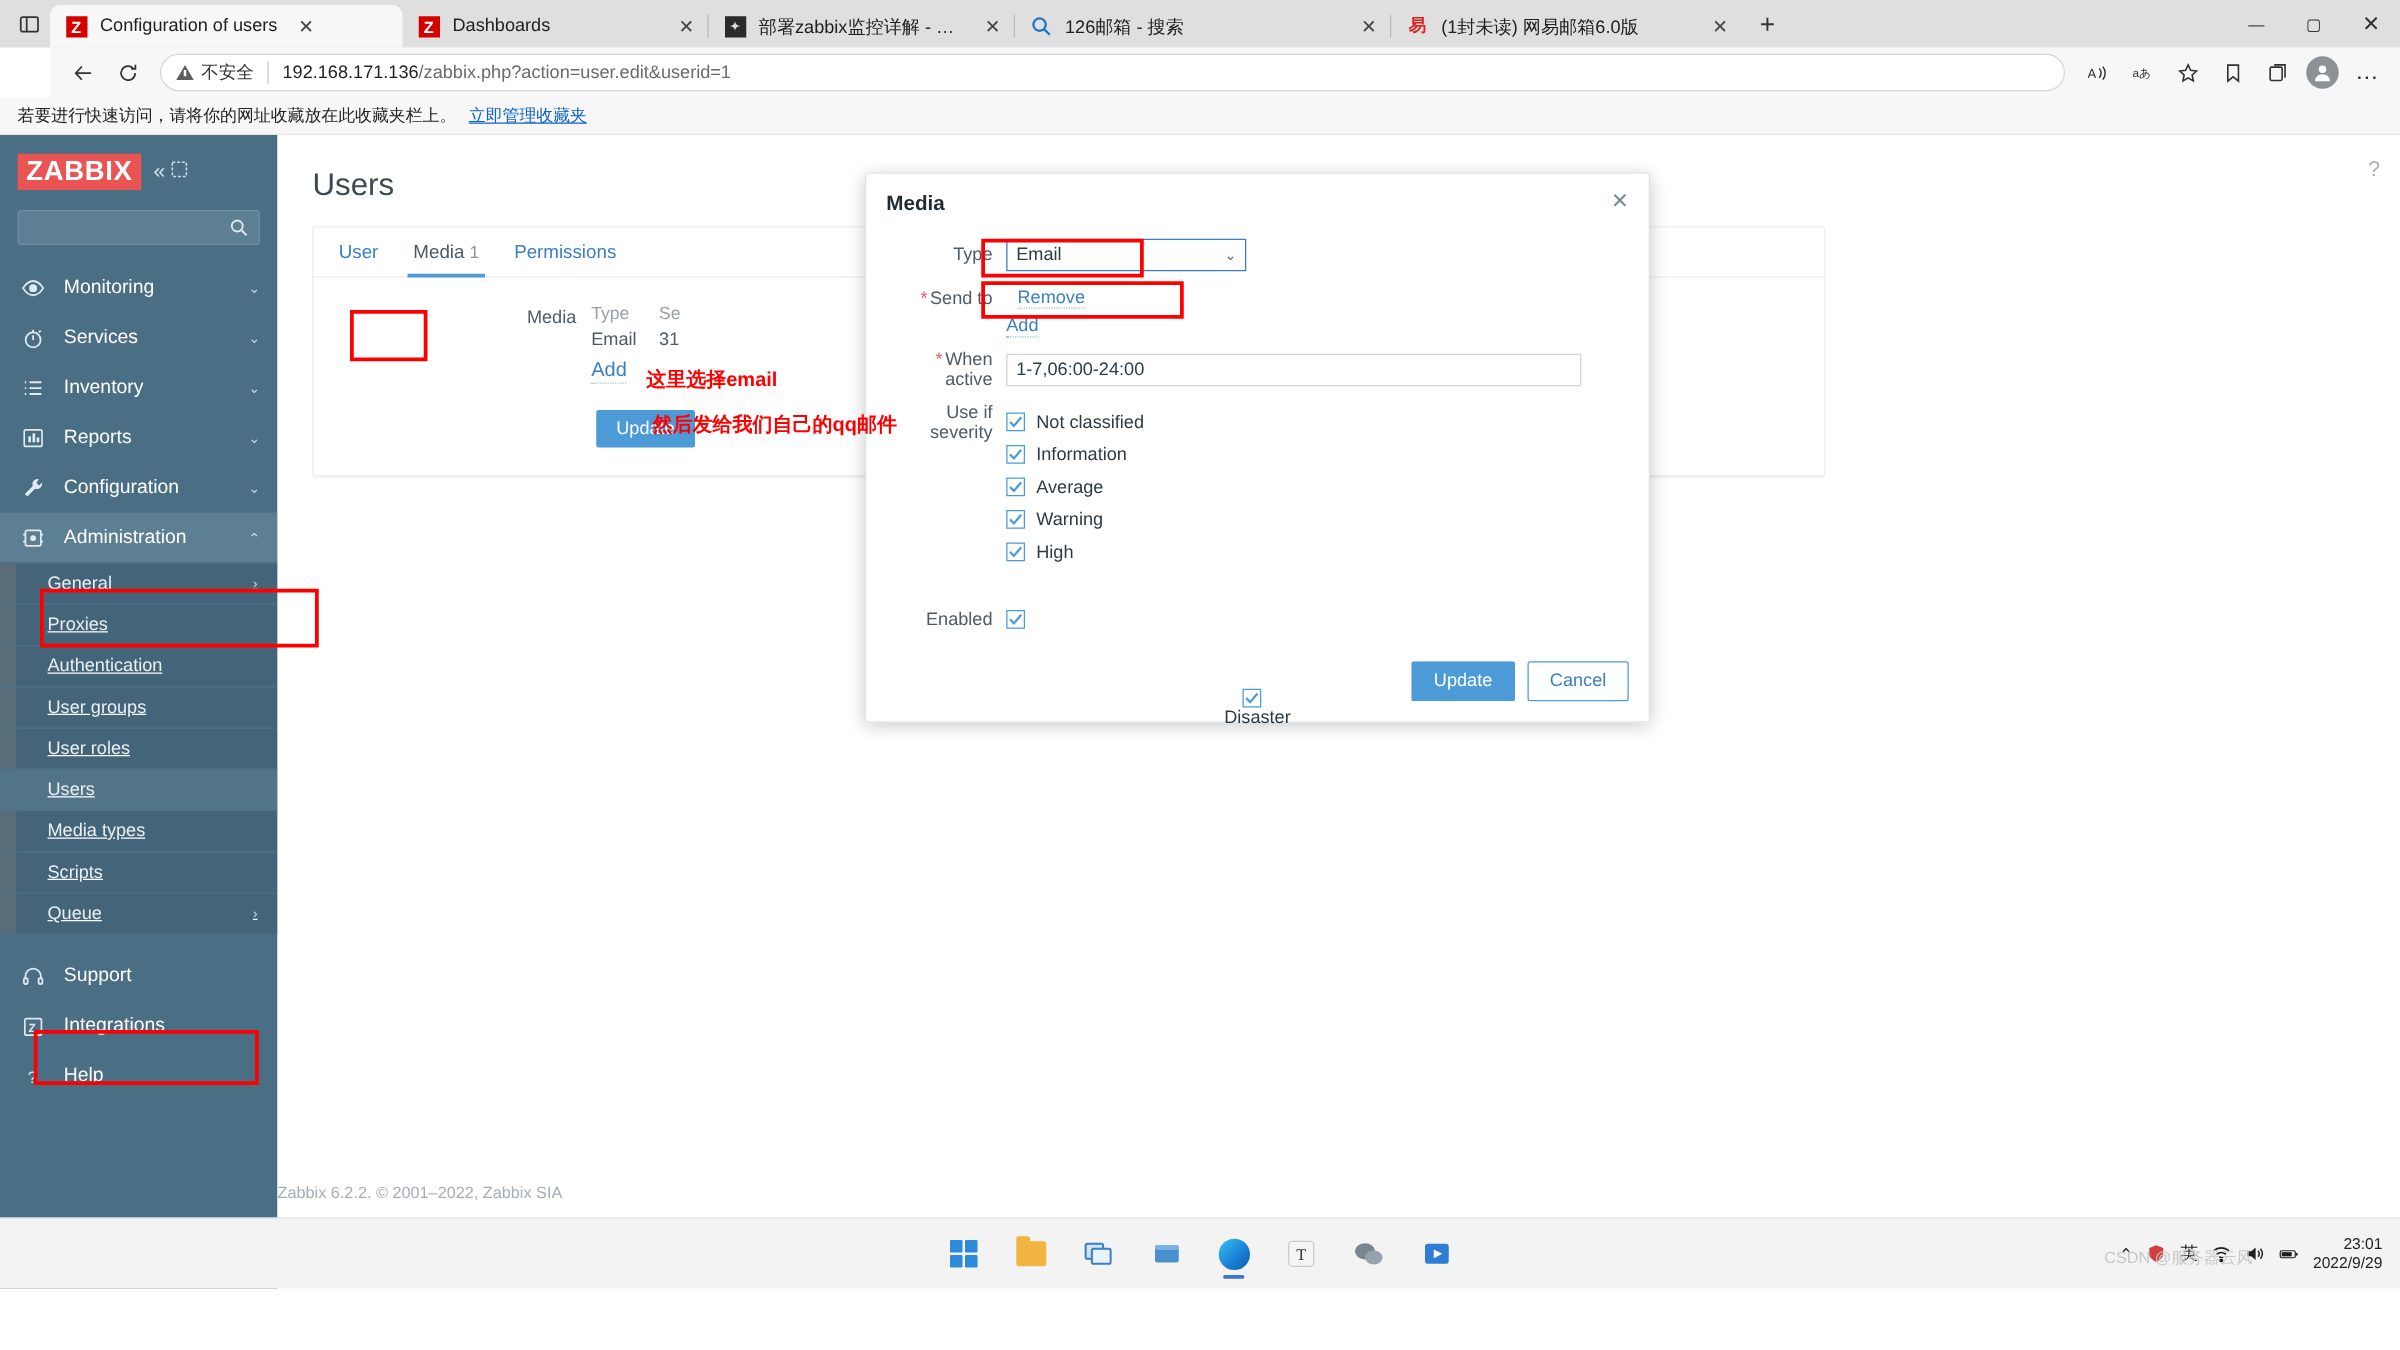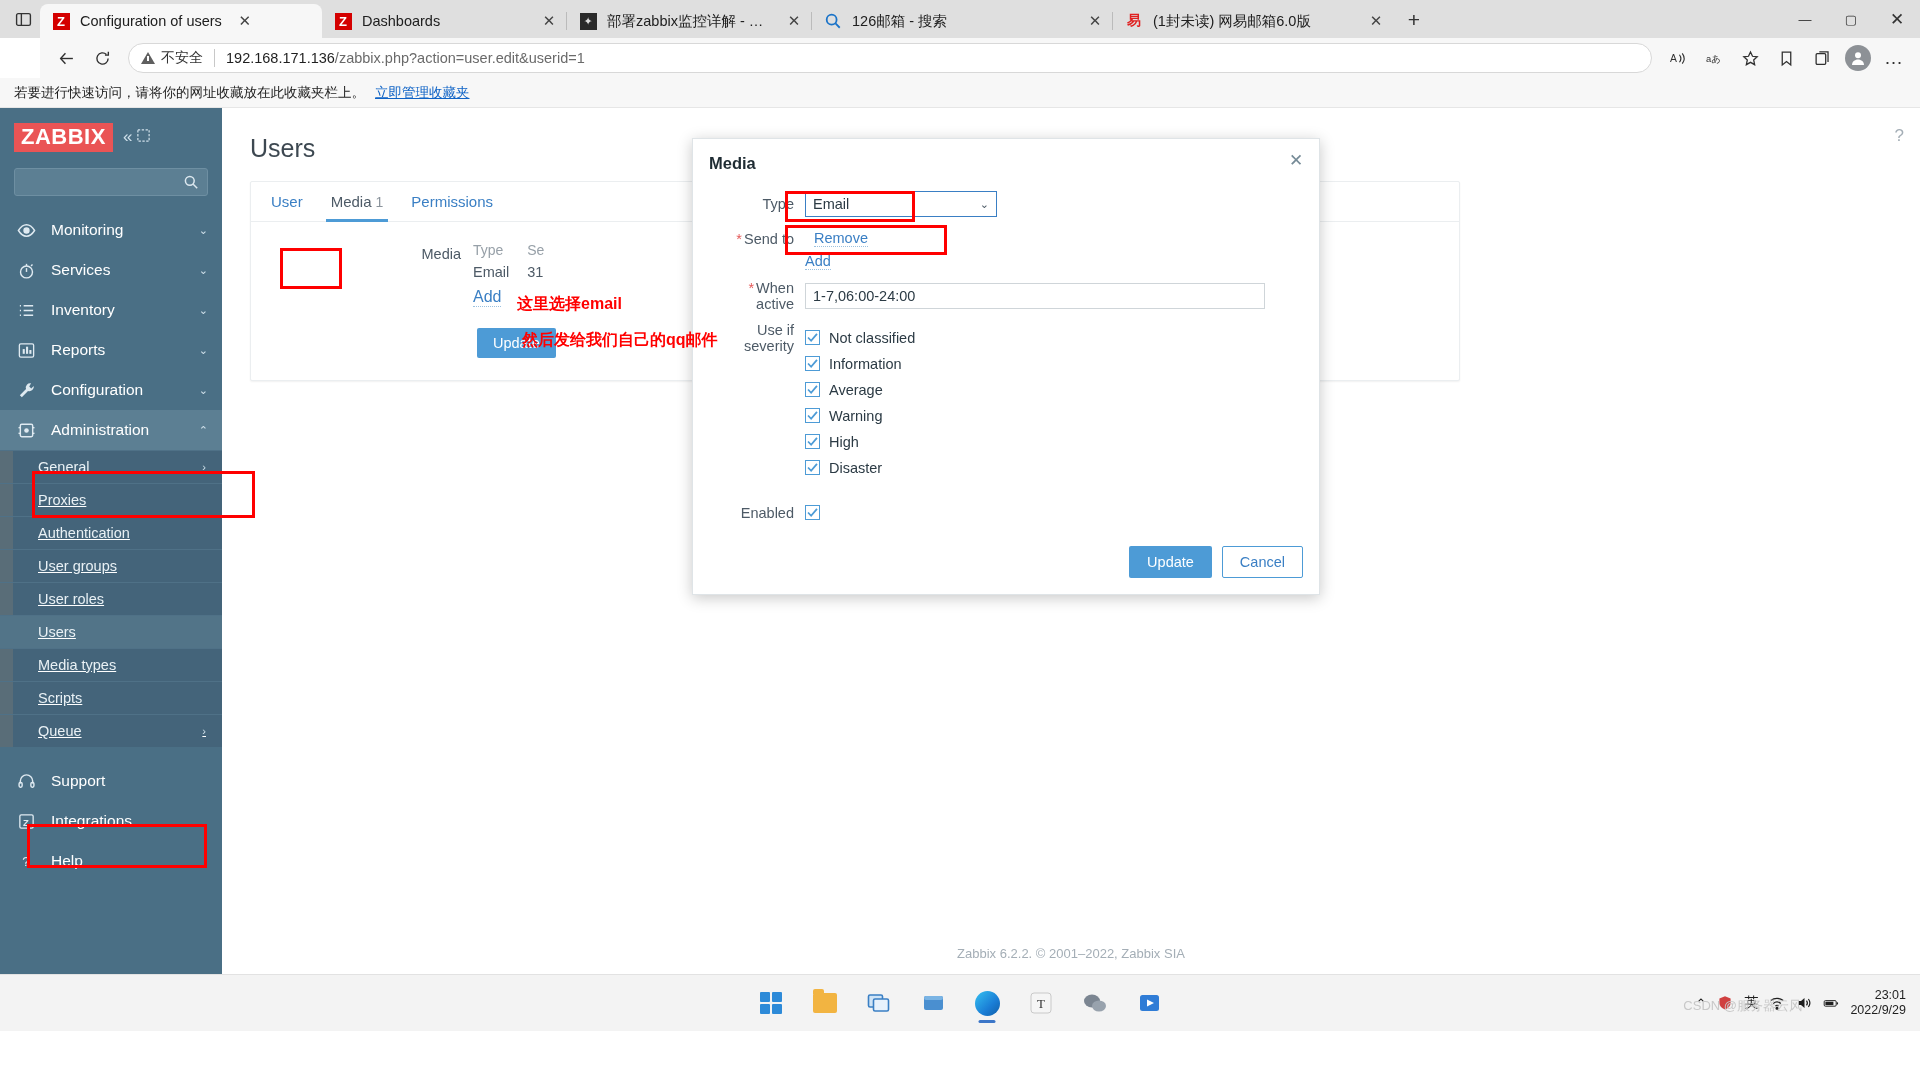--- a/index.html
+++ b/index.html
@@ -380,21 +380,21 @@
     border-radius: 2px;
     font-size: 14.5px;
     padding: 7px 16px;
     margin-left: 226px;
     margin-top: 16px;
   }
   .footer-text {
     position: absolute;
     left: 0; right: 0;
     bottom: 70px;
-    text-align: center;
+    text-align: left;
     font-size: 13px;
     color: #a4aeb6;
   }
   .modal {
     position: absolute;
     left: 470px;
     top: 30px;
     width: 628px;
     background: #ffffff;
     border: 1px solid #dfe4e7;
@@ -1028,21 +1028,21 @@
         </div>
         <div class="sev-row">
           <div class="sev-spacer"></div>
           <span class="cbox">
             <svg viewBox="0 0 16 16" fill="none" stroke="#4d9bd6" stroke-width="2.2">
                 <polyline points="2.5,8 6.3,12 13.5,3.5"></polyline>
               </svg>
           </span>
           <span class="sev-label">High</span>
         </div>
-        <div class="sev-row" style="margin-bottom:20px;">
+        <div class="sev-row" style="margin-bottom:3px;flex-direction:column;">
           <div class="sev-spacer"></div>
           <span class="cbox">
             <svg viewBox="0 0 16 16" fill="none" stroke="#4d9bd6" stroke-width="2.2">
                 <polyline points="2.5,8 6.3,12 13.5,3.5"></polyline>
               </svg>
           </span>
           <span class="sev-label">Disaster</span>
         </div>
 
         <div class="sev-row">

